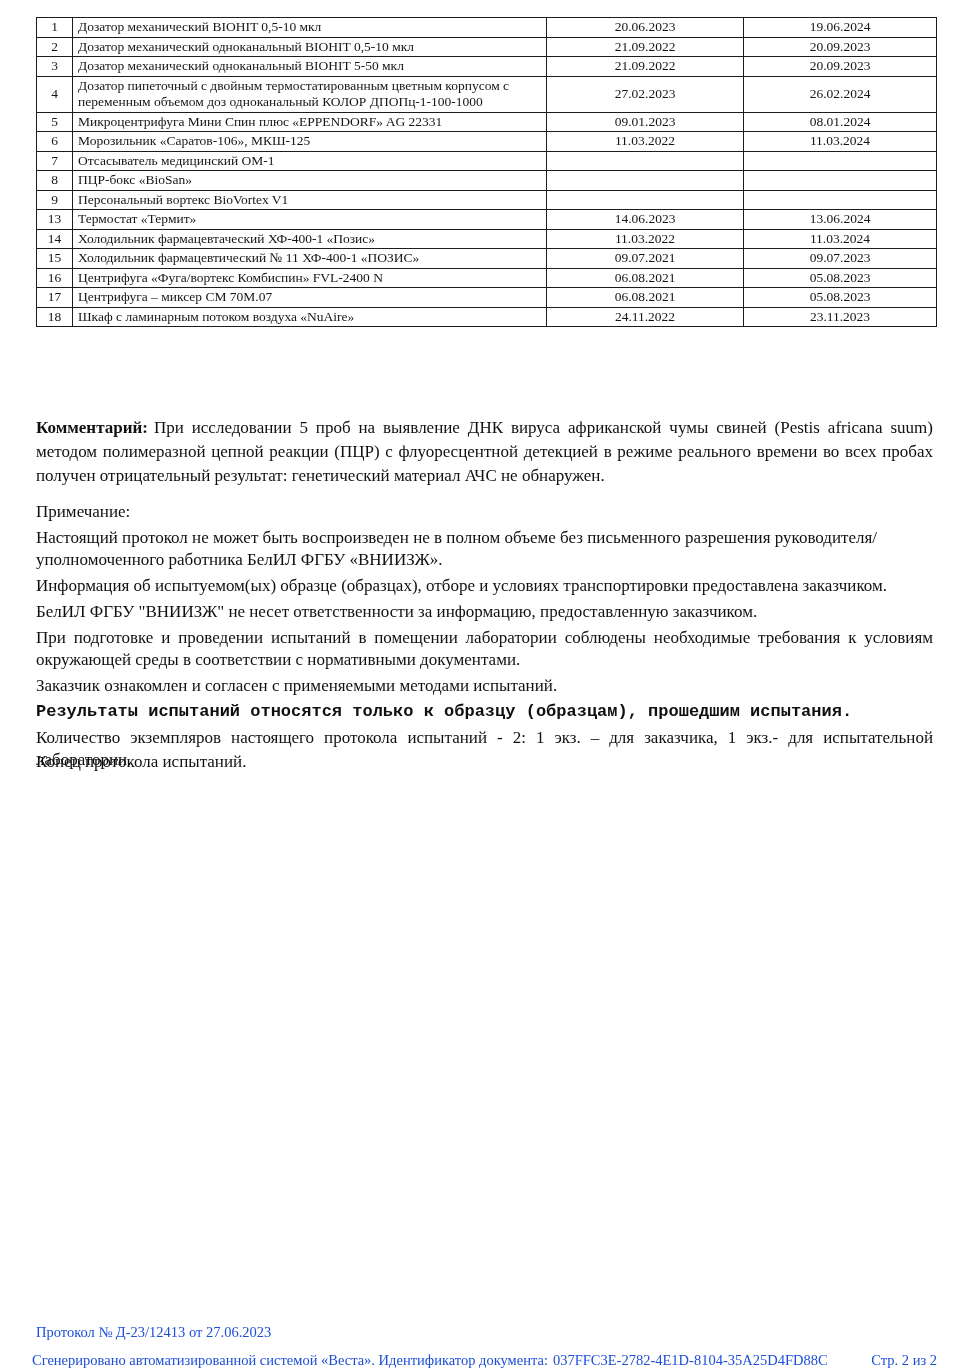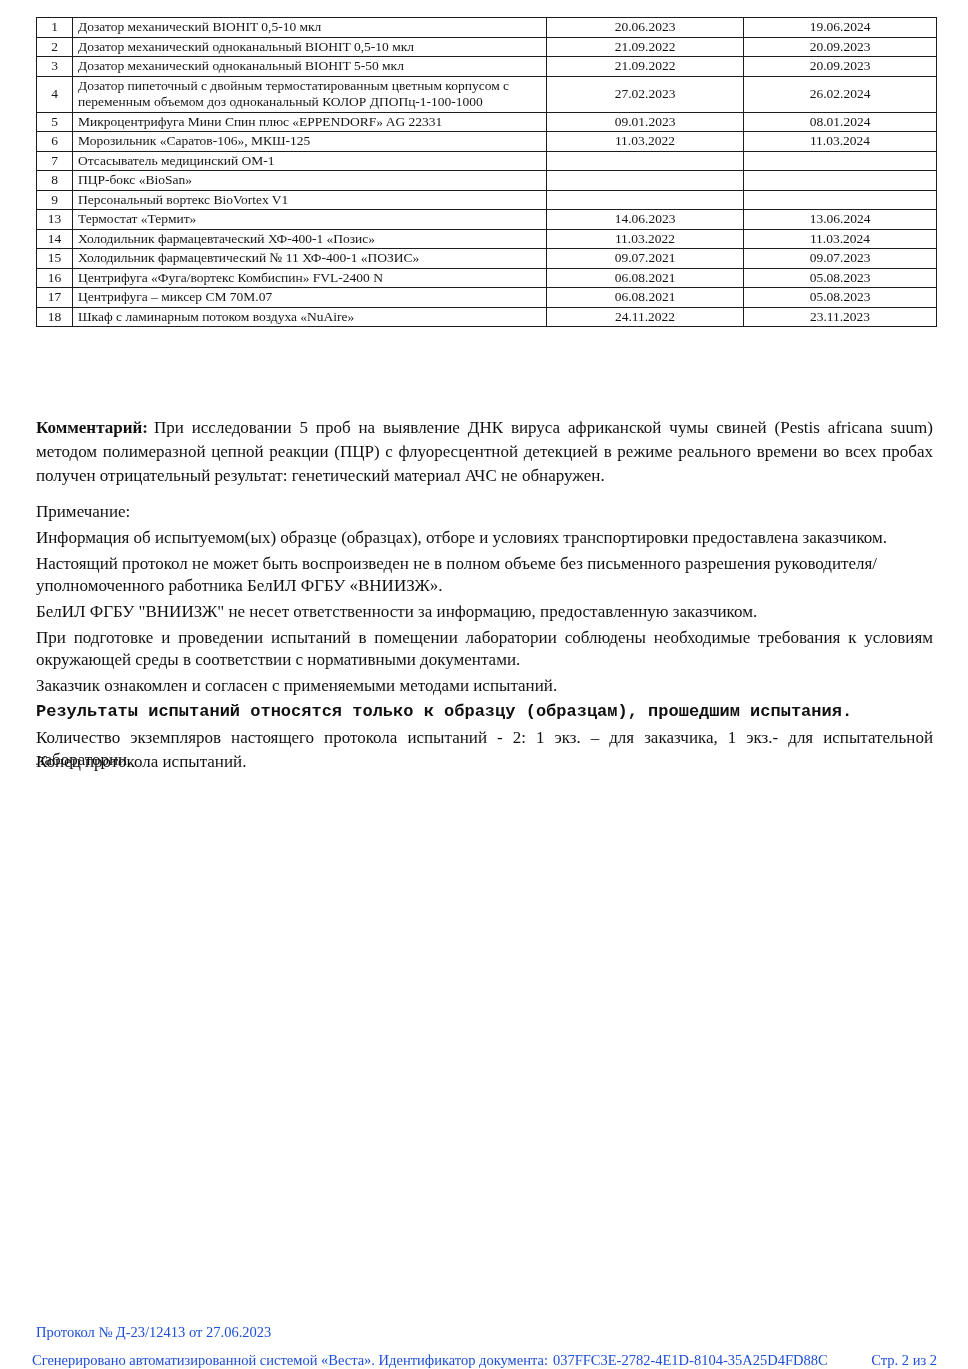--- a/index.html
+++ b/index.html
@@ -189,22 +189,22 @@
   </div>
 
   <div class="textblock comment-block">
     <p class="justify">
       <span class="comment-label">Комментарий:</span><span>При исследовании 5 проб на выявление ДНК вируса африканской чумы свиней (Pestis africana suum) методом полимеразной цепной реакции (ПЦР) с флуоресцентной детекцией в режиме реального времени во всех пробах получен отрицательный результат: генетический материал АЧС не обнаружен.</span>
     </p>
   </div>
 
   <div class="textblock notes-block">
     <p>Примечание:</p>
+    <p>Настоящий протокол не может быть воспроизведен не в полном объеме без письменного разрешения руководителя/уполномоченного работника БелИЛ ФГБУ «ВНИИЗЖ».</p>
     <p>Информация об испытуемом(ых) образце (образцах), отборе и условиях транспортировки предоставлена заказчиком.</p>
-    <p>Настоящий протокол не может быть воспроизведен не в полном объеме без письменного разрешения руководителя/уполномоченного работника БелИЛ ФГБУ «ВНИИЗЖ».</p>
     <p>БелИЛ ФГБУ "ВНИИЗЖ" не несет ответственности за информацию, предоставленную заказчиком.</p>
     <p class="justify">При подготовке и проведении испытаний в помещении лаборатории соблюдены необходимые требования к условиям окружающей среды в соответствии с нормативными документами.</p>
     <p>Заказчик ознакомлен и согласен с применяемыми методами испытаний.</p>
     <p class="bold">Результаты испытаний относятся только к образцу (образцам), прошедшим испытания.</p>
     <p class="justify">Количество экземпляров настоящего протокола испытаний - 2: 1 экз. – для заказчика, 1 экз.- для испытательной лаборатории.</p>
   </div>
 
   <div class="textblock signoff-block">
     <p>Конец протокола испытаний.</p>
   </div>

